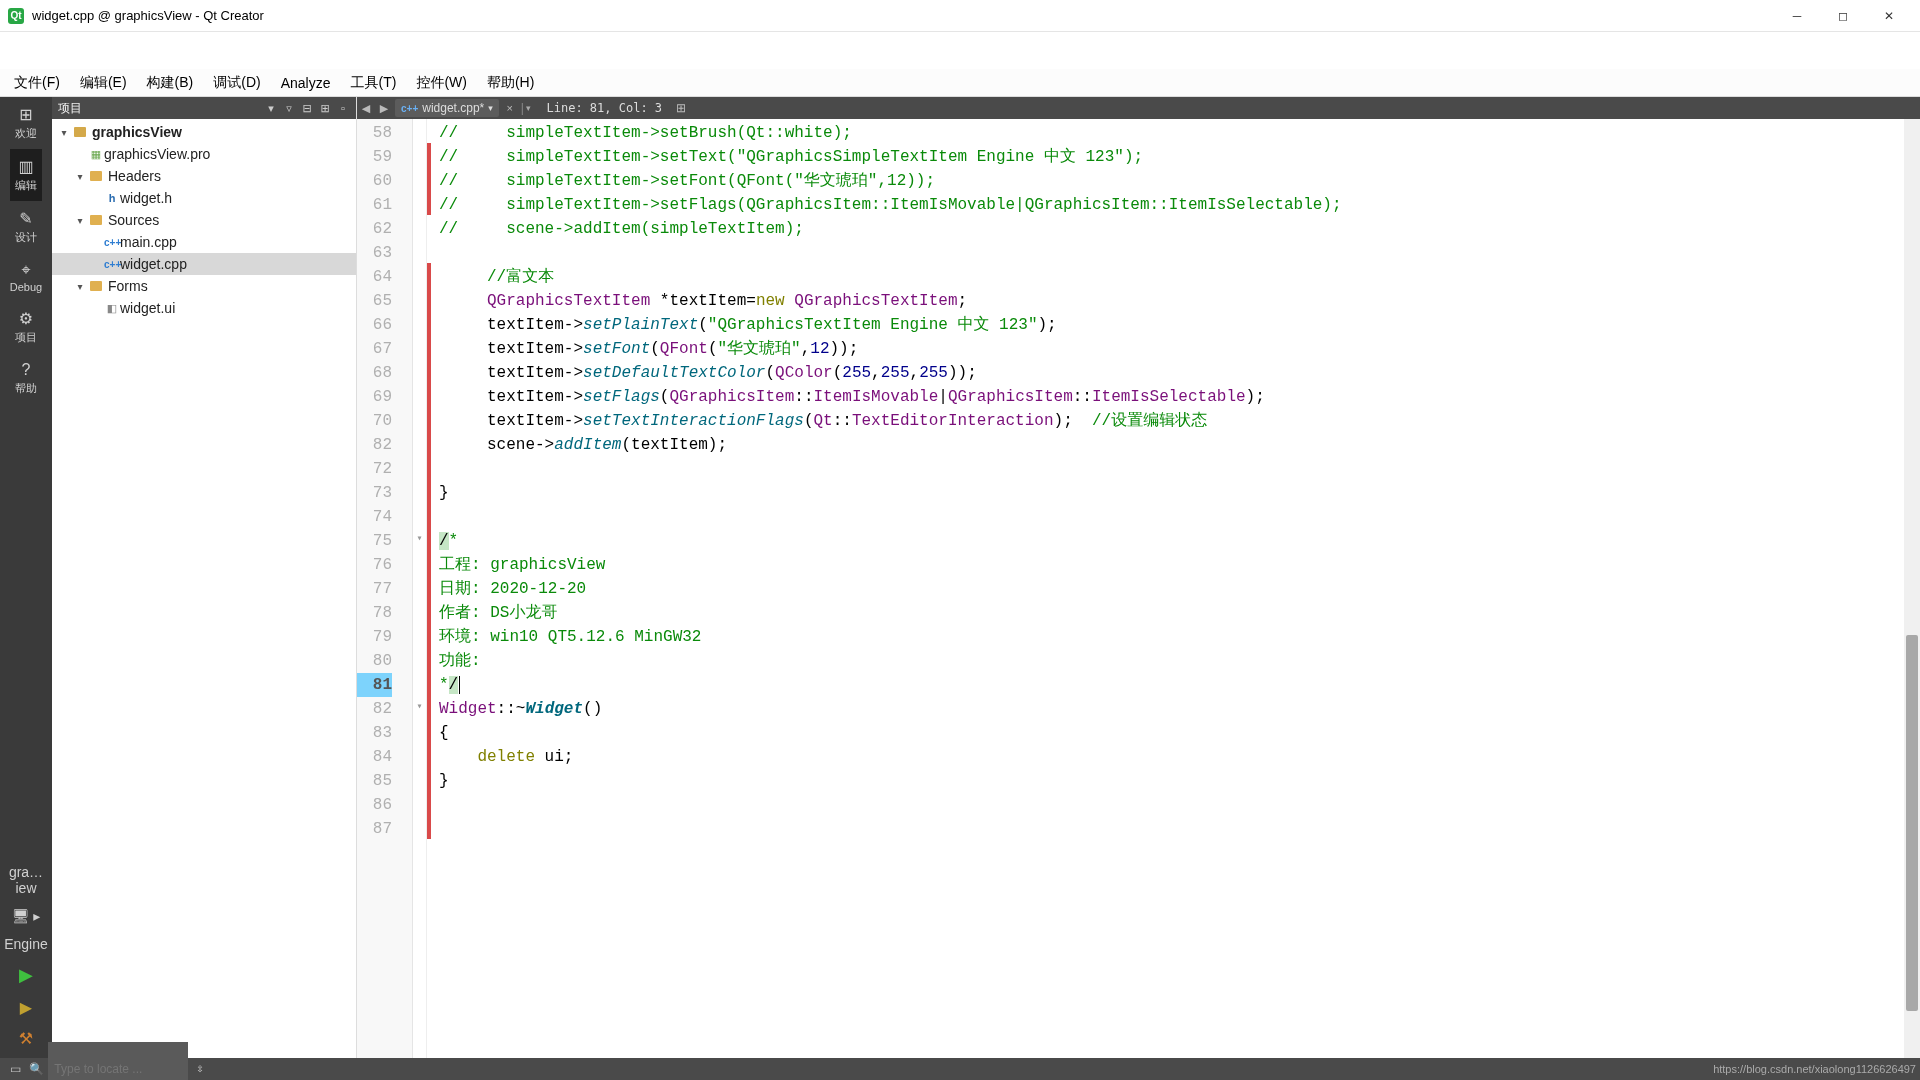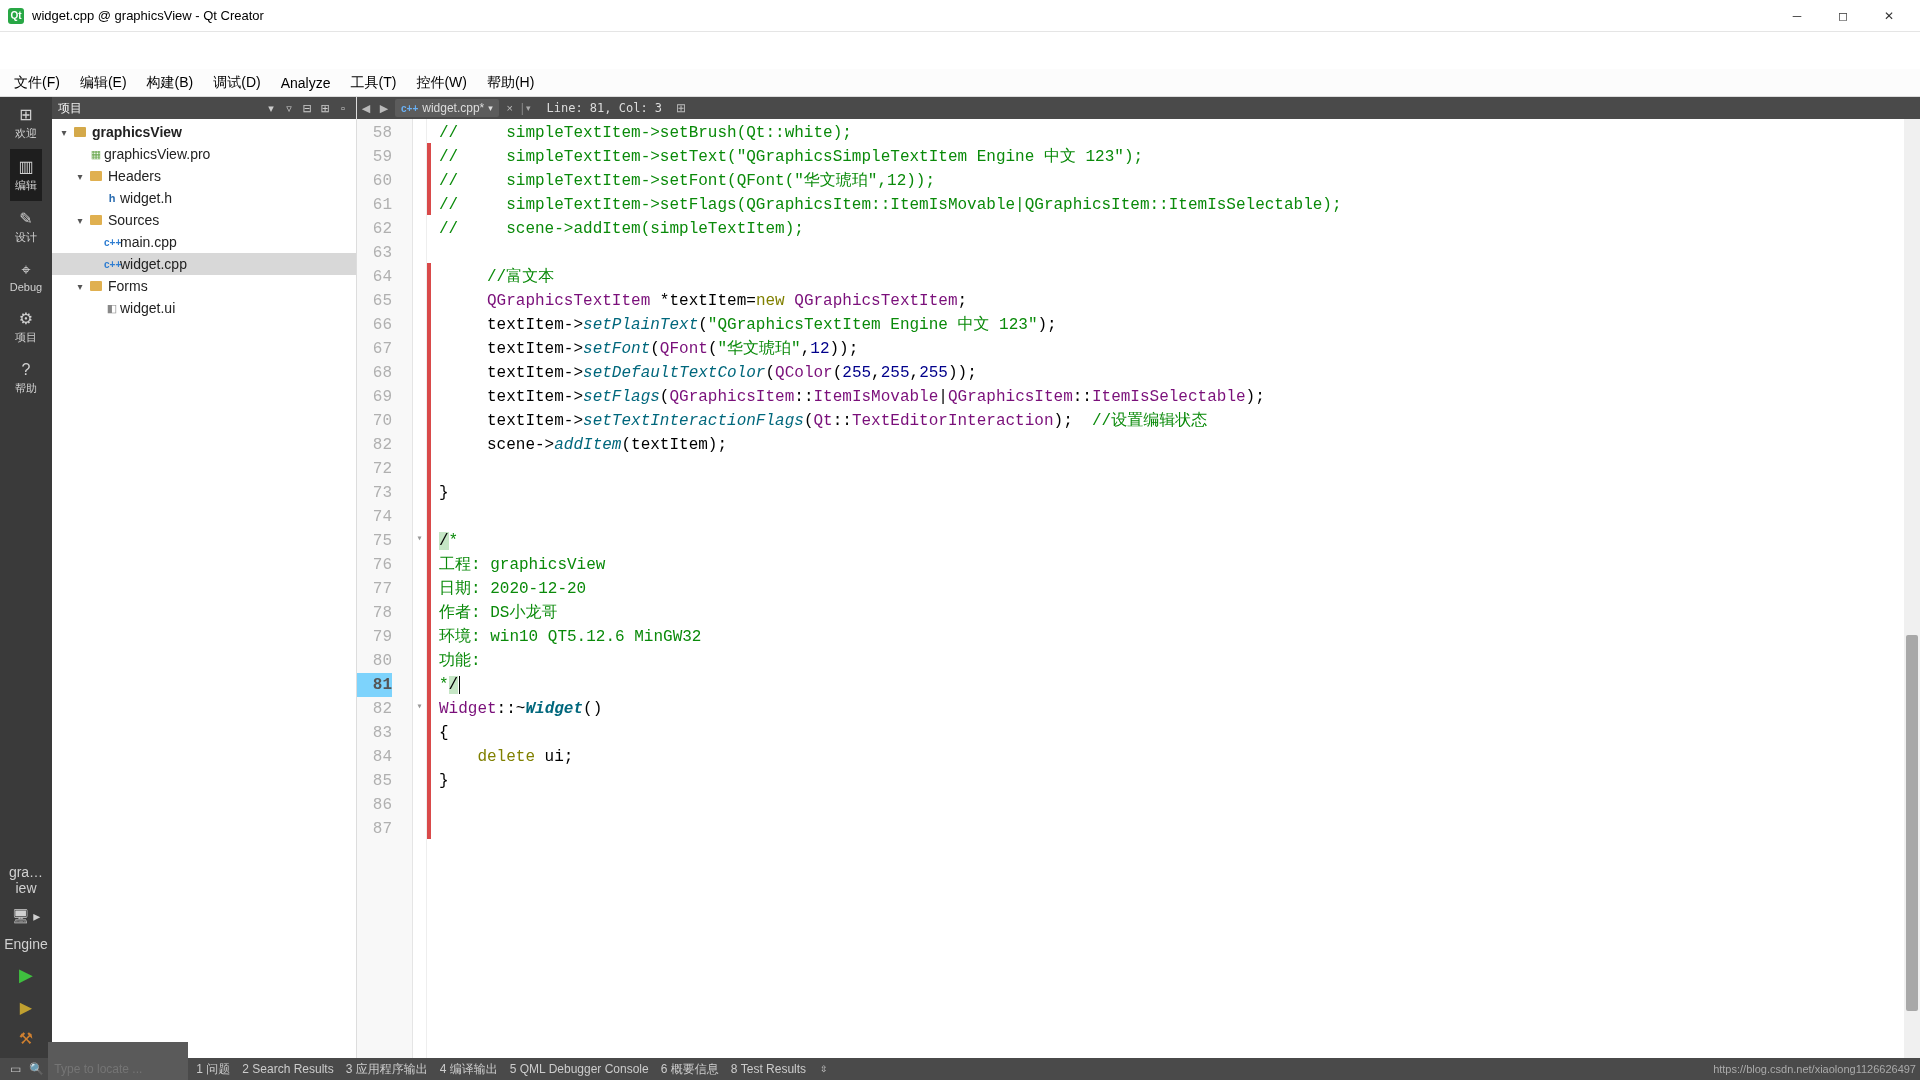--- a/index.html
+++ b/index.html
@@ -332,17 +332,16 @@
         <div class="thumb"></div>
       </div>
     </div>
   </div>
 </div>
 
 <div class="footer">
   <span class="fbtn">▭</span>
   <span class="search-ic">🔍</span>
   <input class="search" placeholder="Type to locate ..." style="">
-  <span id="footer-panes"><span class="fbtn">1 问题</span><span class="fbtn">2 Search Results</span><span class="fbtn">3 应用程序输出</span><span class="fbtn">4 编译输出</span><span class="fbtn">5 QML Debugger Console</span><span class="fbtn">6 概要信息</span><span class="fbtn">8 Test Results</span></span>
   <span class="fbtn" style="font-size:9px">⇳</span>
   <span class="spacer"></span>
   <span class="url">https://blog.csdn.net/xiaolong1126626497</span>
 </div>
 
 </body></html>

